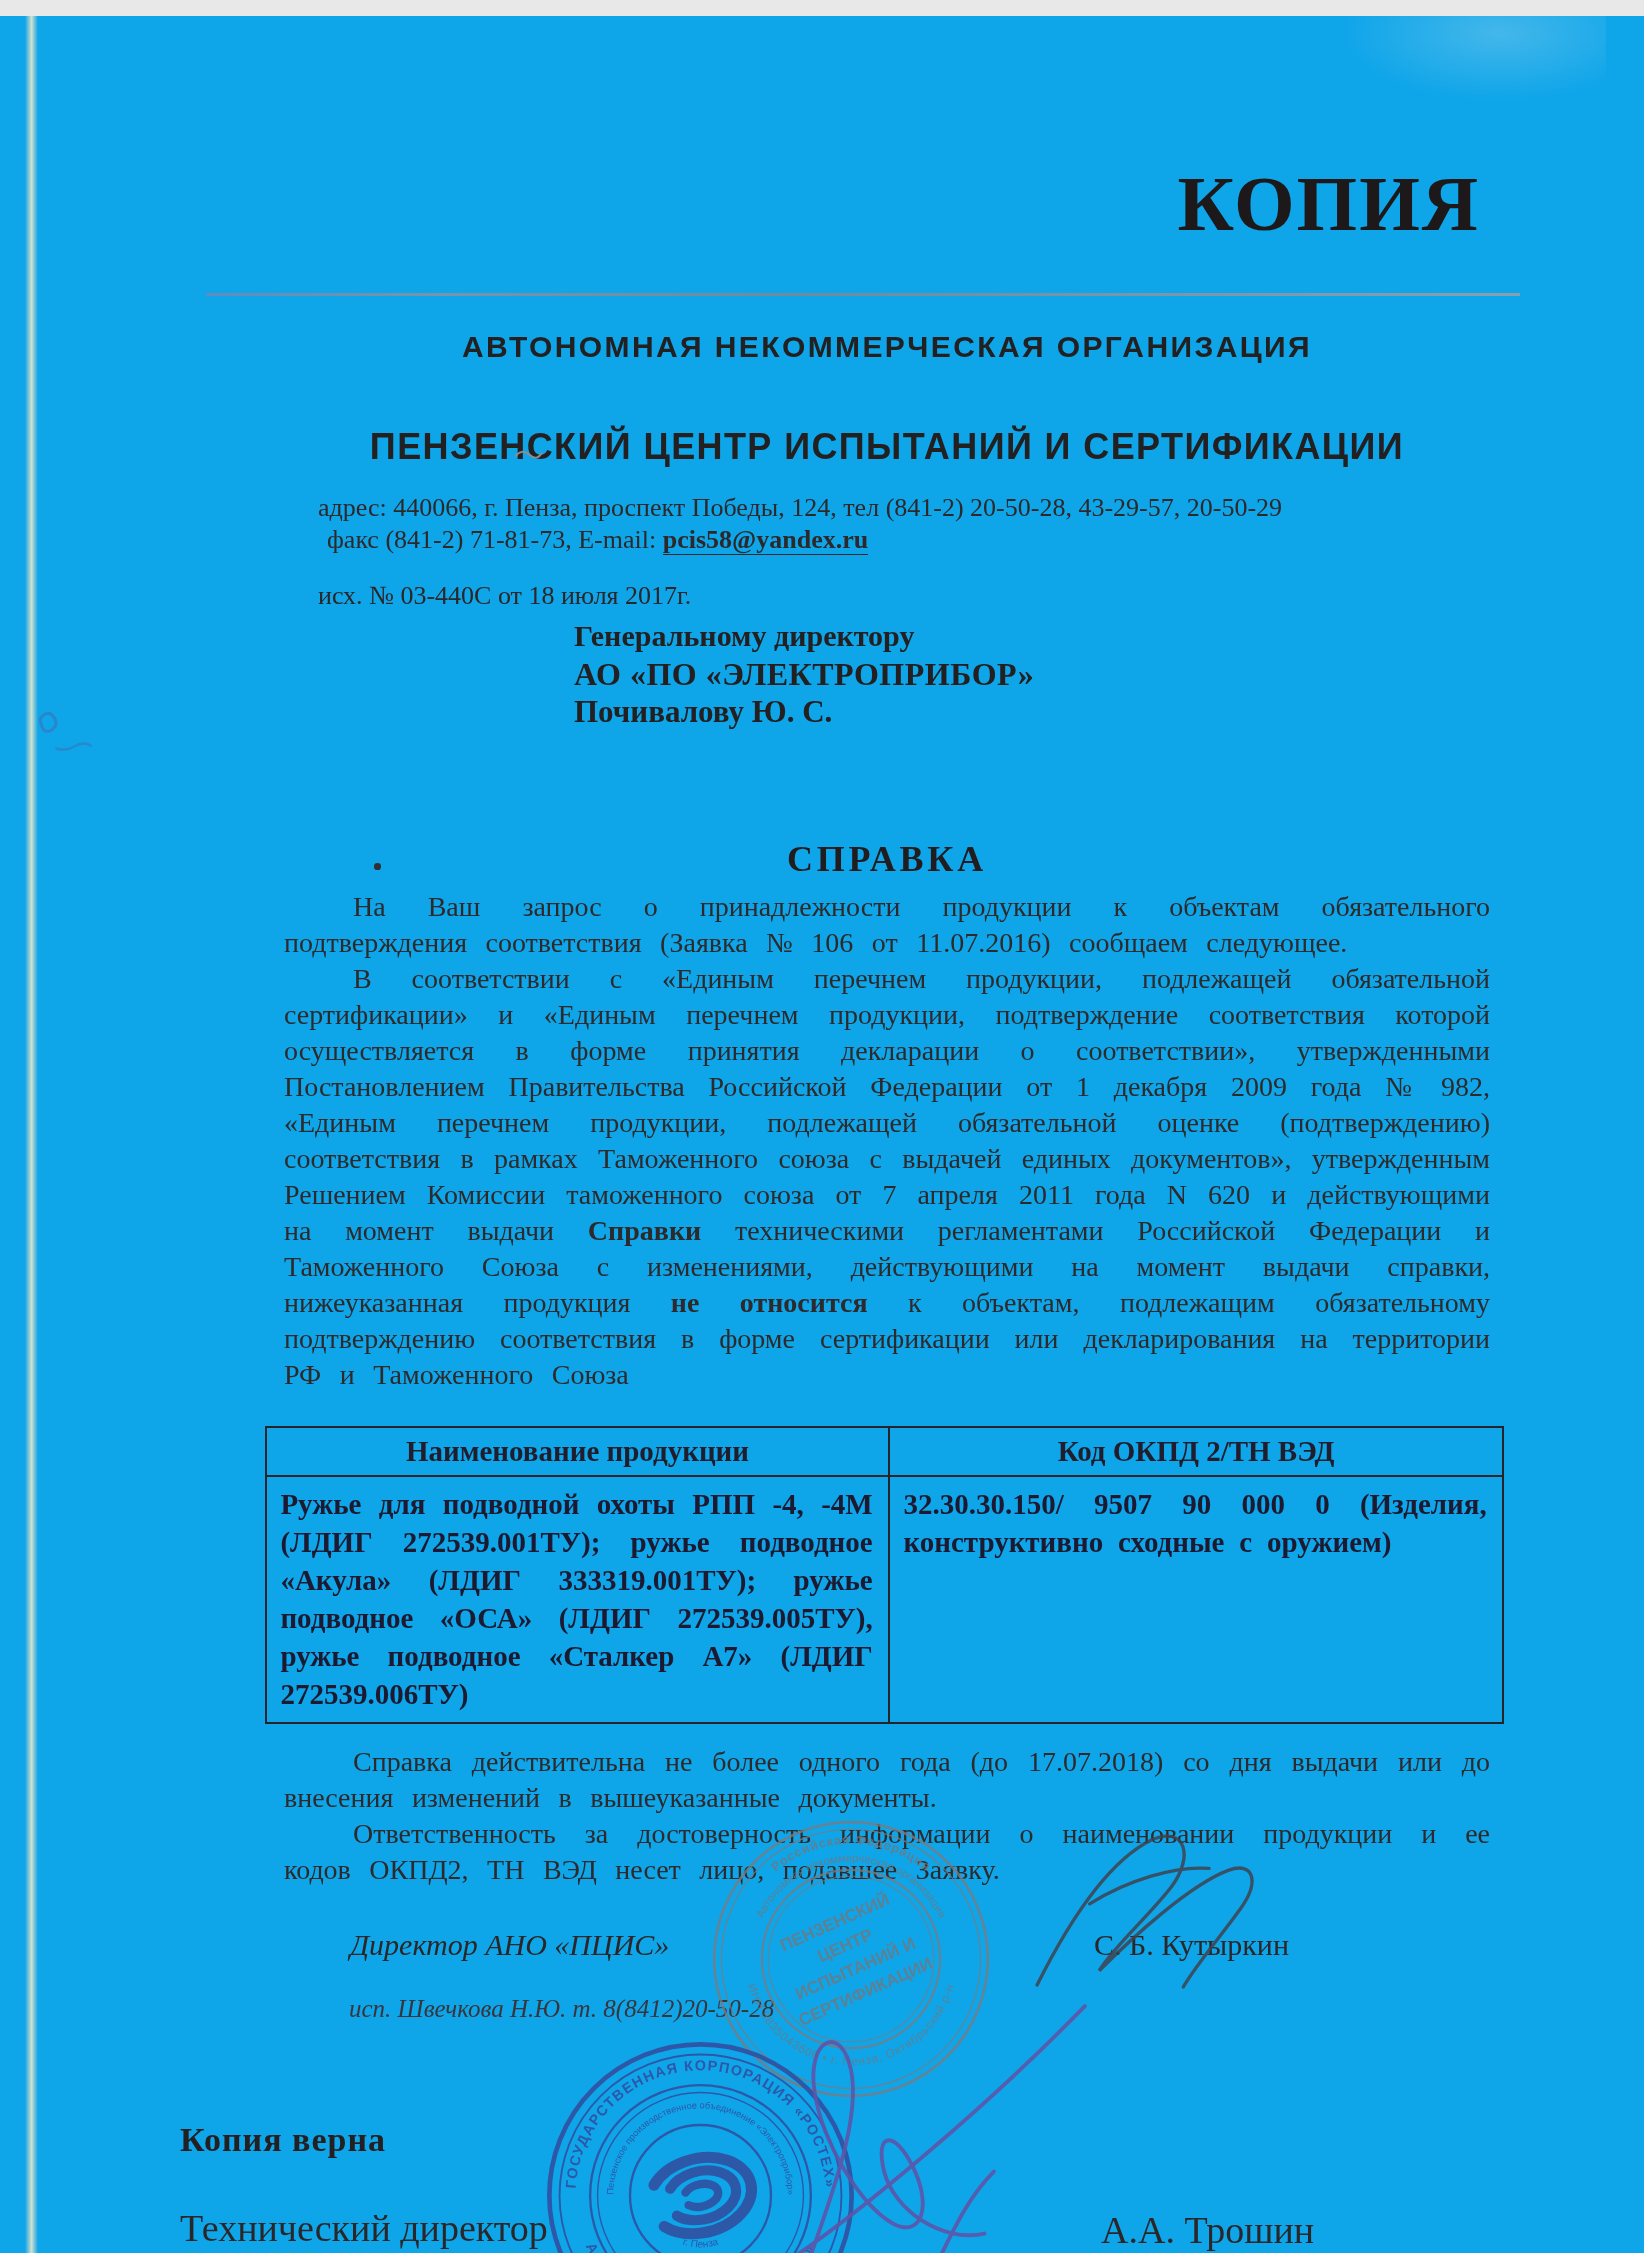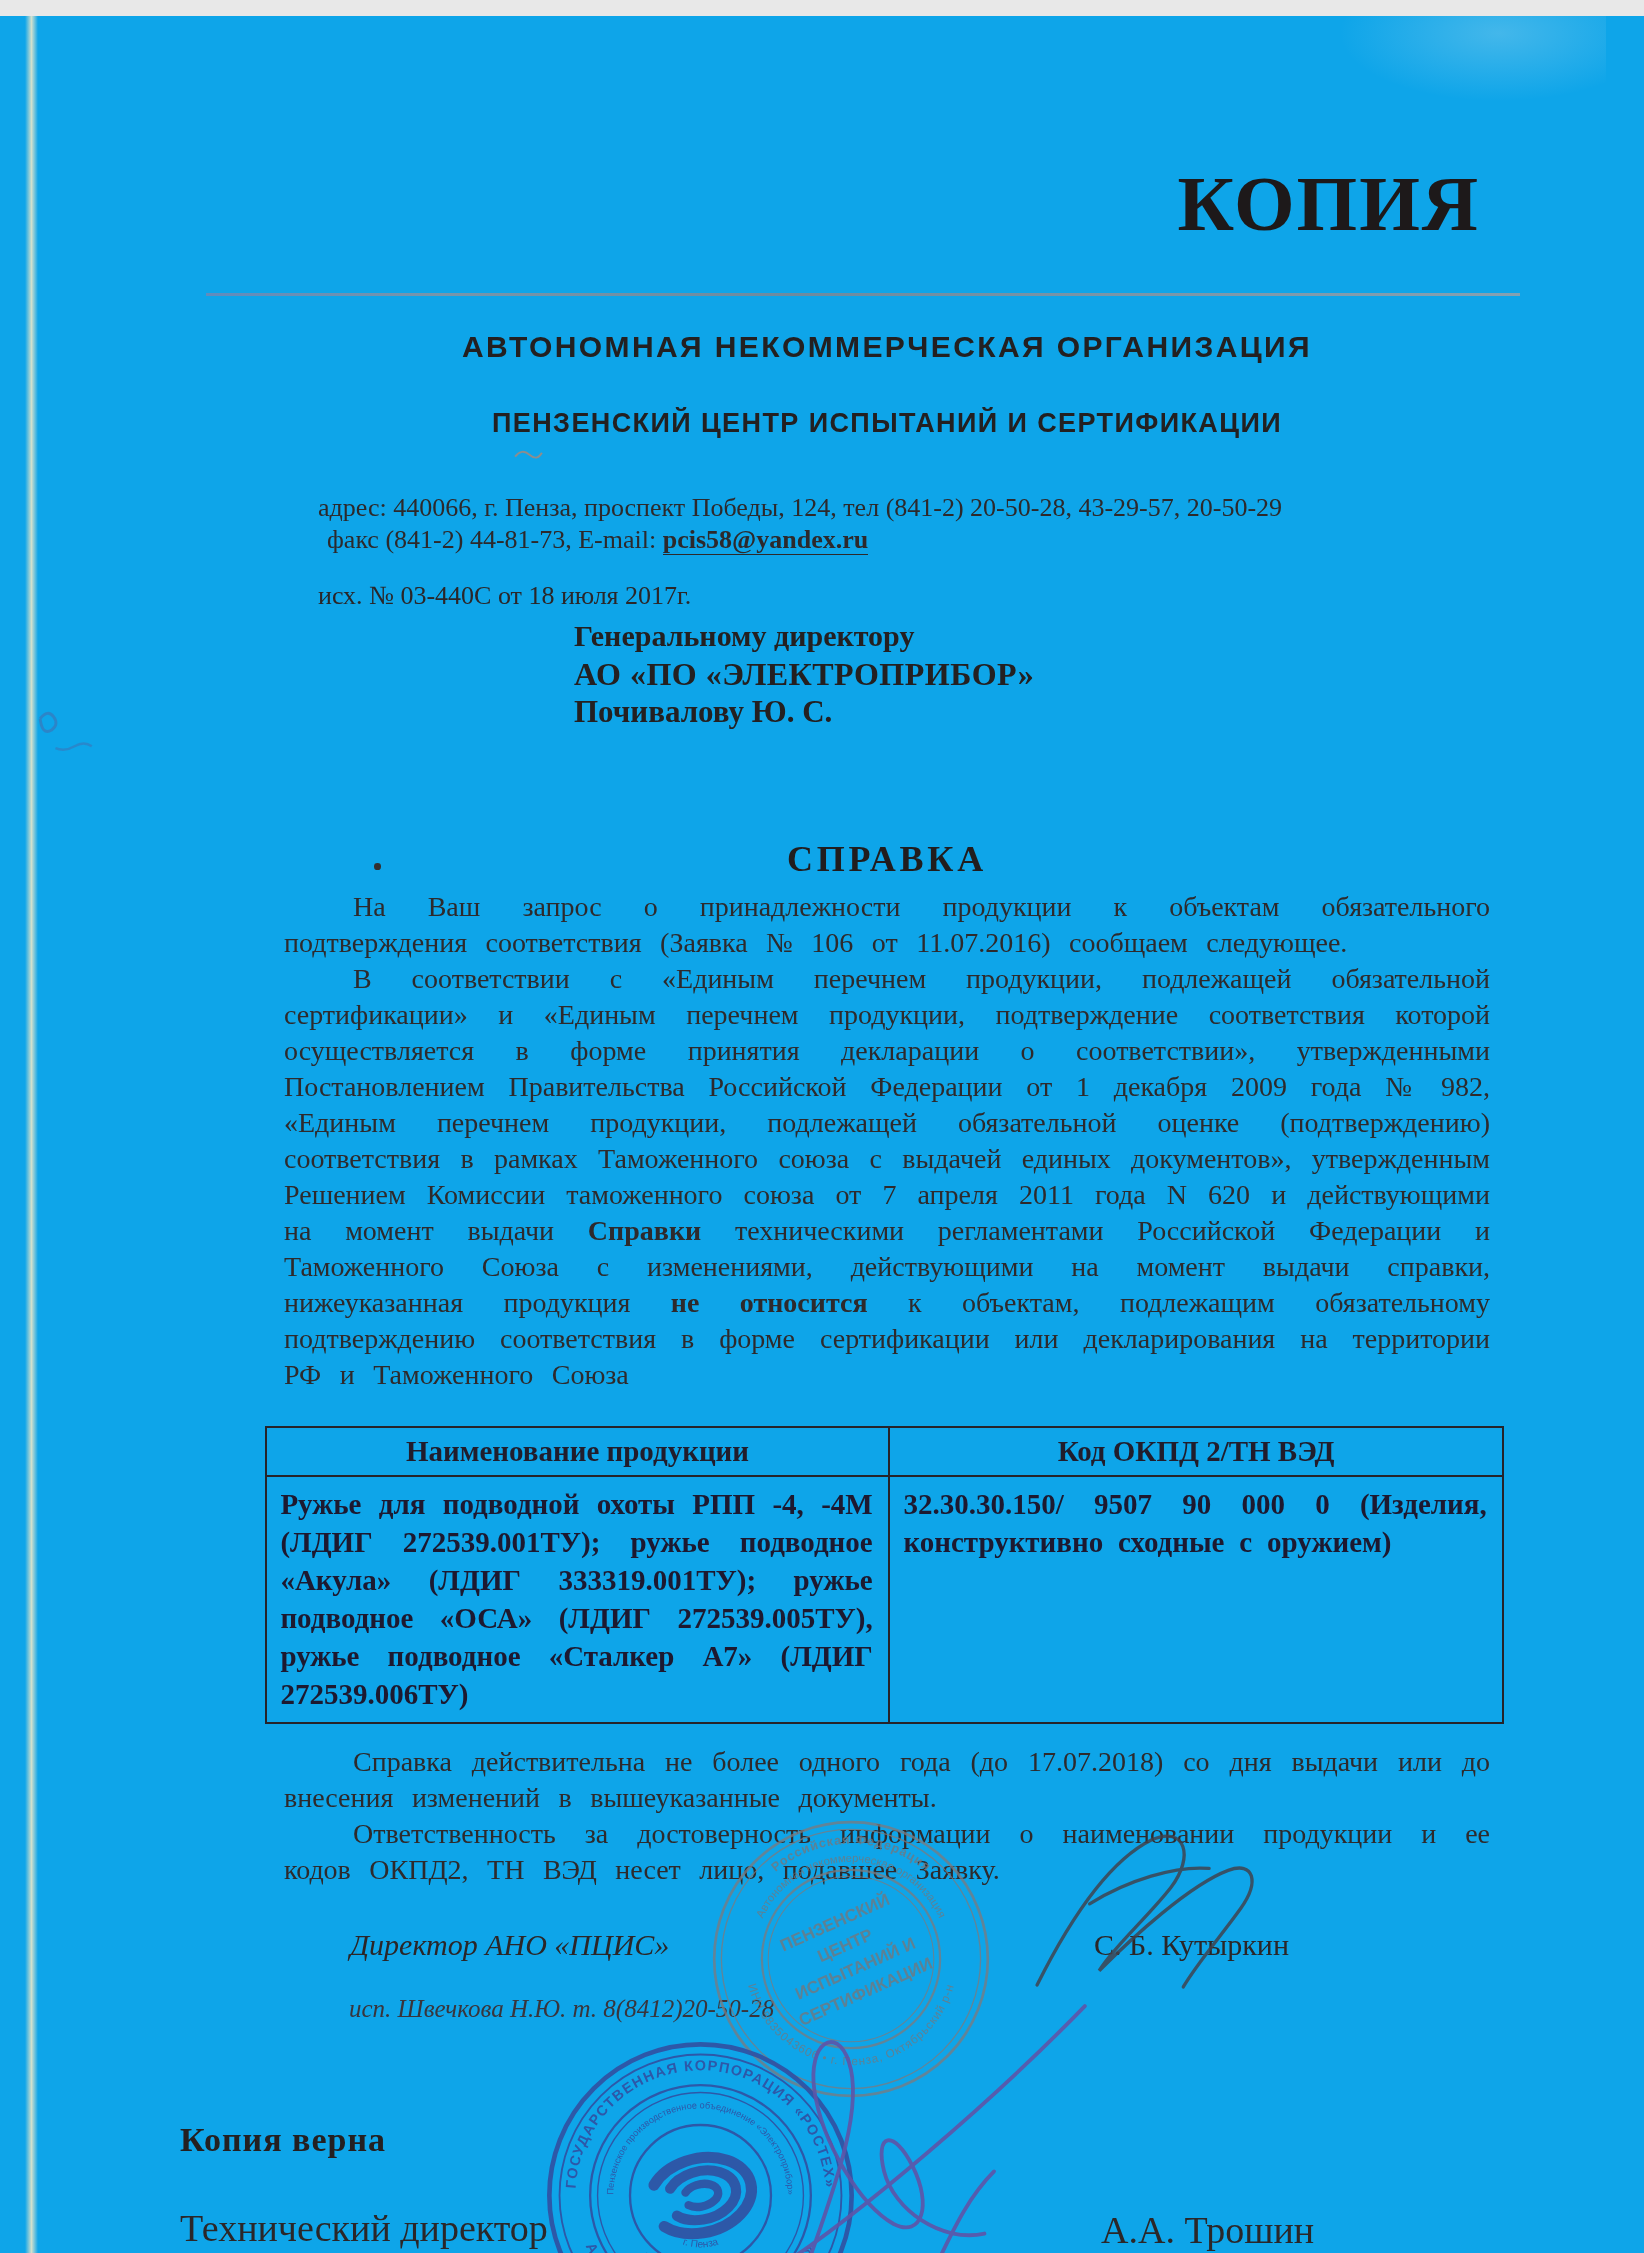--- a/index.html
+++ b/index.html
@@ -26,21 +26,21 @@
     left:206px;top:277px;width:1314px;height:2.9px;
     background:linear-gradient(90deg,#6f87b5 0%,#8a93a0 18%,#7e8692 45%,#8d939d 70%,#9aa0a8 100%);
     opacity:.85;
   }
   .org-line{
     left:284px;width:1206px;text-align:center;
     font-family:"Liberation Sans","DejaVu Sans",sans-serif;
     font-weight:bold;color:#232021;
   }
   .org1{top:314px;font-size:30px;letter-spacing:2.4px;}
-  .org2{top:392px;font-size:27px;letter-spacing:1.4px;text-align:center;}
+  .org2{top:410px;font-size:36px;letter-spacing:1.4px;text-align:center;}
   .addr{font-size:26px;color:#2d292b;}
   .addr1{left:318px;top:477px;}
   .addr2{left:327px;top:509px;}
   .email{font-weight:bold;border-bottom:1.9px solid #2d292b;}
   .ref{left:318px;top:565px;font-size:26px;}
   .recipient{left:574px;top:601px;width:927px;text-align:left;color:#242021;}
   .recipient div{line-height:38px;}
   .rc1{font-size:30px;font-weight:bold;}
   .rc2{font-size:32px;font-weight:bold;letter-spacing:0.5px;}
   .rc3{font-size:31px;font-weight:bold;}
@@ -106,21 +106,21 @@
   <div class="abs topline"></div>
 
   <div class="abs org-line org1">АВТОНОМНАЯ НЕКОММЕРЧЕСКАЯ ОРГАНИЗАЦИЯ</div>
   <div class="abs org-line org2">ПЕНЗЕНСКИЙ ЦЕНТР ИСПЫТАНИЙ И СЕРТИФИКАЦИИ</div>
 
   <svg class="abs" style="left:513px;top:433px;" width="31" height="13.4" viewBox="0 0 32 14">
     <path d="M2,8 q7,-9 15,-2 q8,7 13,-2" stroke="#8d8d8d" stroke-width="2" fill="none"></path>
   </svg>
 
   <div class="abs addr addr1">адрес: 440066, г. Пенза, проспект Победы, 124, тел (841-2) 20-50-28, 43-29-57, 20-50-29</div>
-  <div class="abs addr addr2"><span>факс (841-2) 44-81-73, E-mail: </span><span class="email">pcis58@yandex.ru</span></div>
+  <div class="abs addr addr2"><span>факс (841-2) 71-81-73, E-mail: </span><span class="email">pcis58@yandex.ru</span></div>
 
   <div class="abs ref">исх. № 03-440С от  18 июля 2017г.</div>
 
   <div class="abs recipient">
     <div class="rc1">Генеральному директору</div>
     <div class="rc2">АО «ПО «ЭЛЕКТРОПРИБОР»</div>
     <div class="rc3">Почивалову Ю. С.</div>
   </div>
 
   <div class="abs title-dot"></div>

